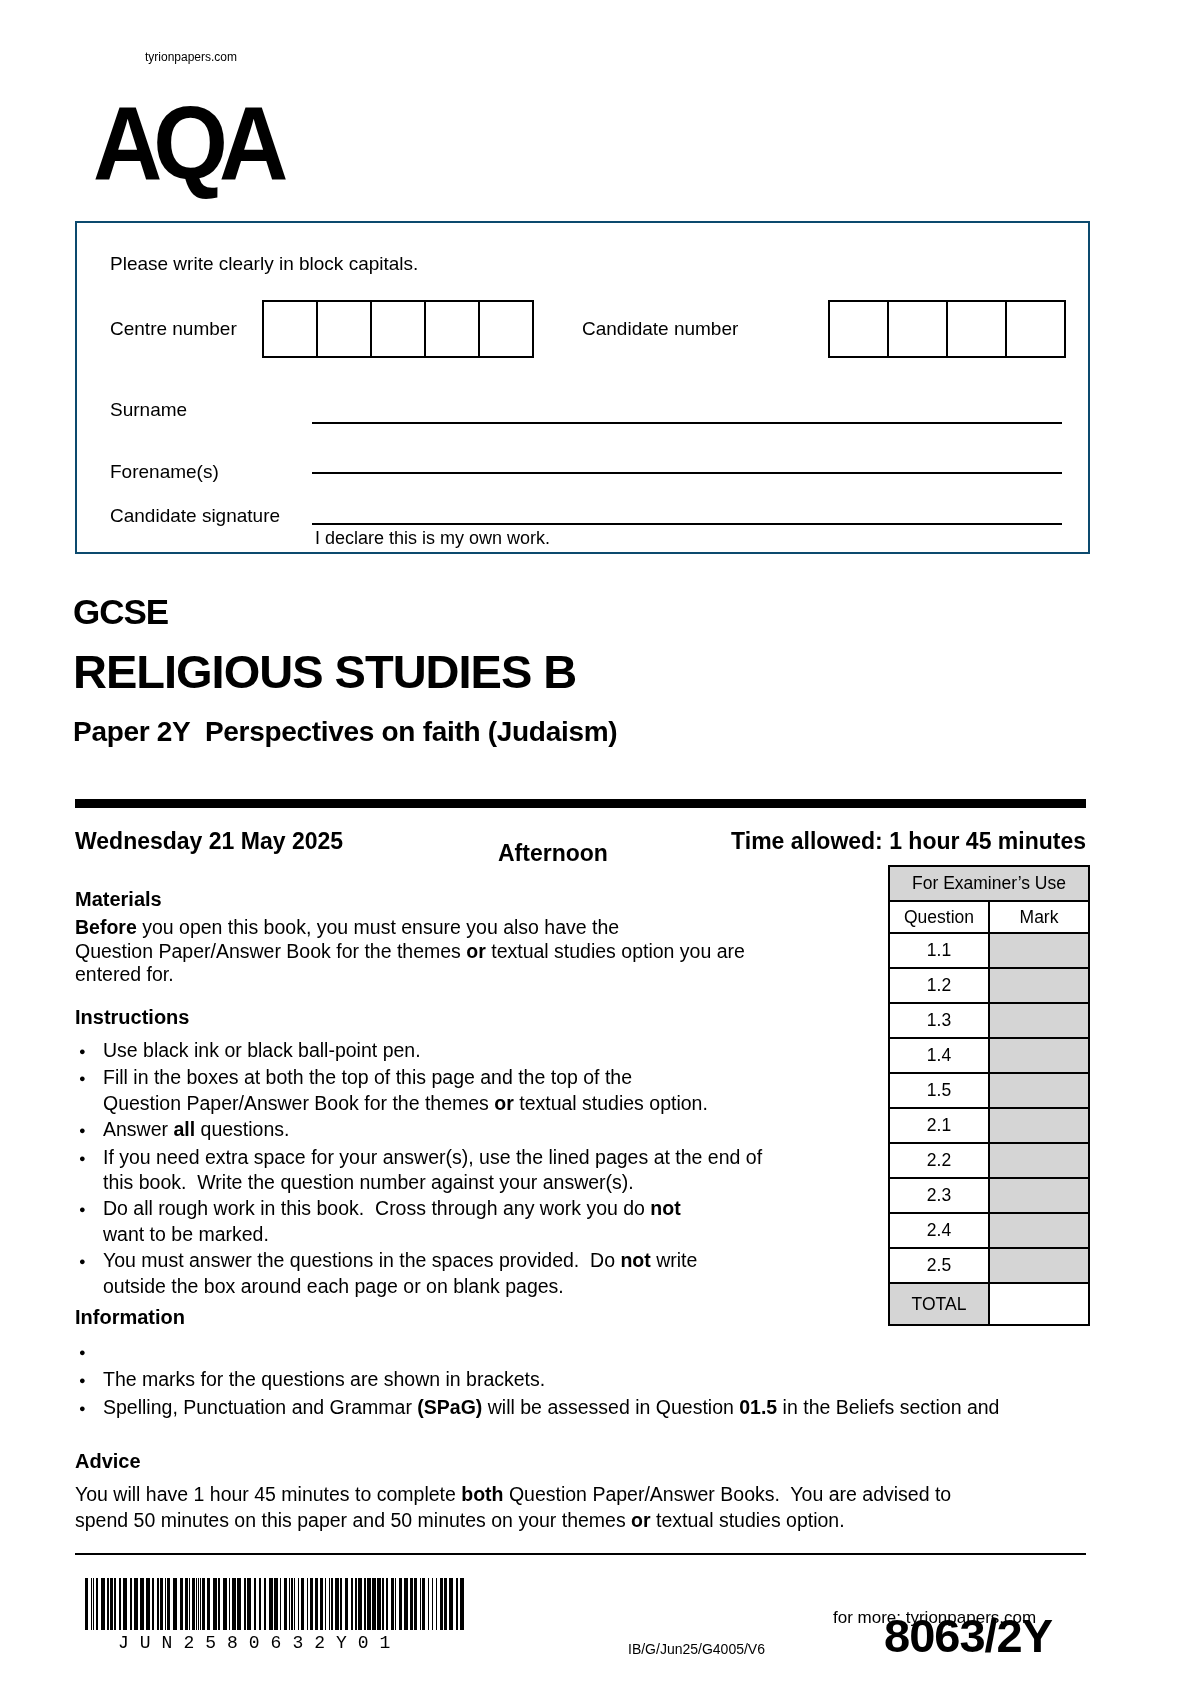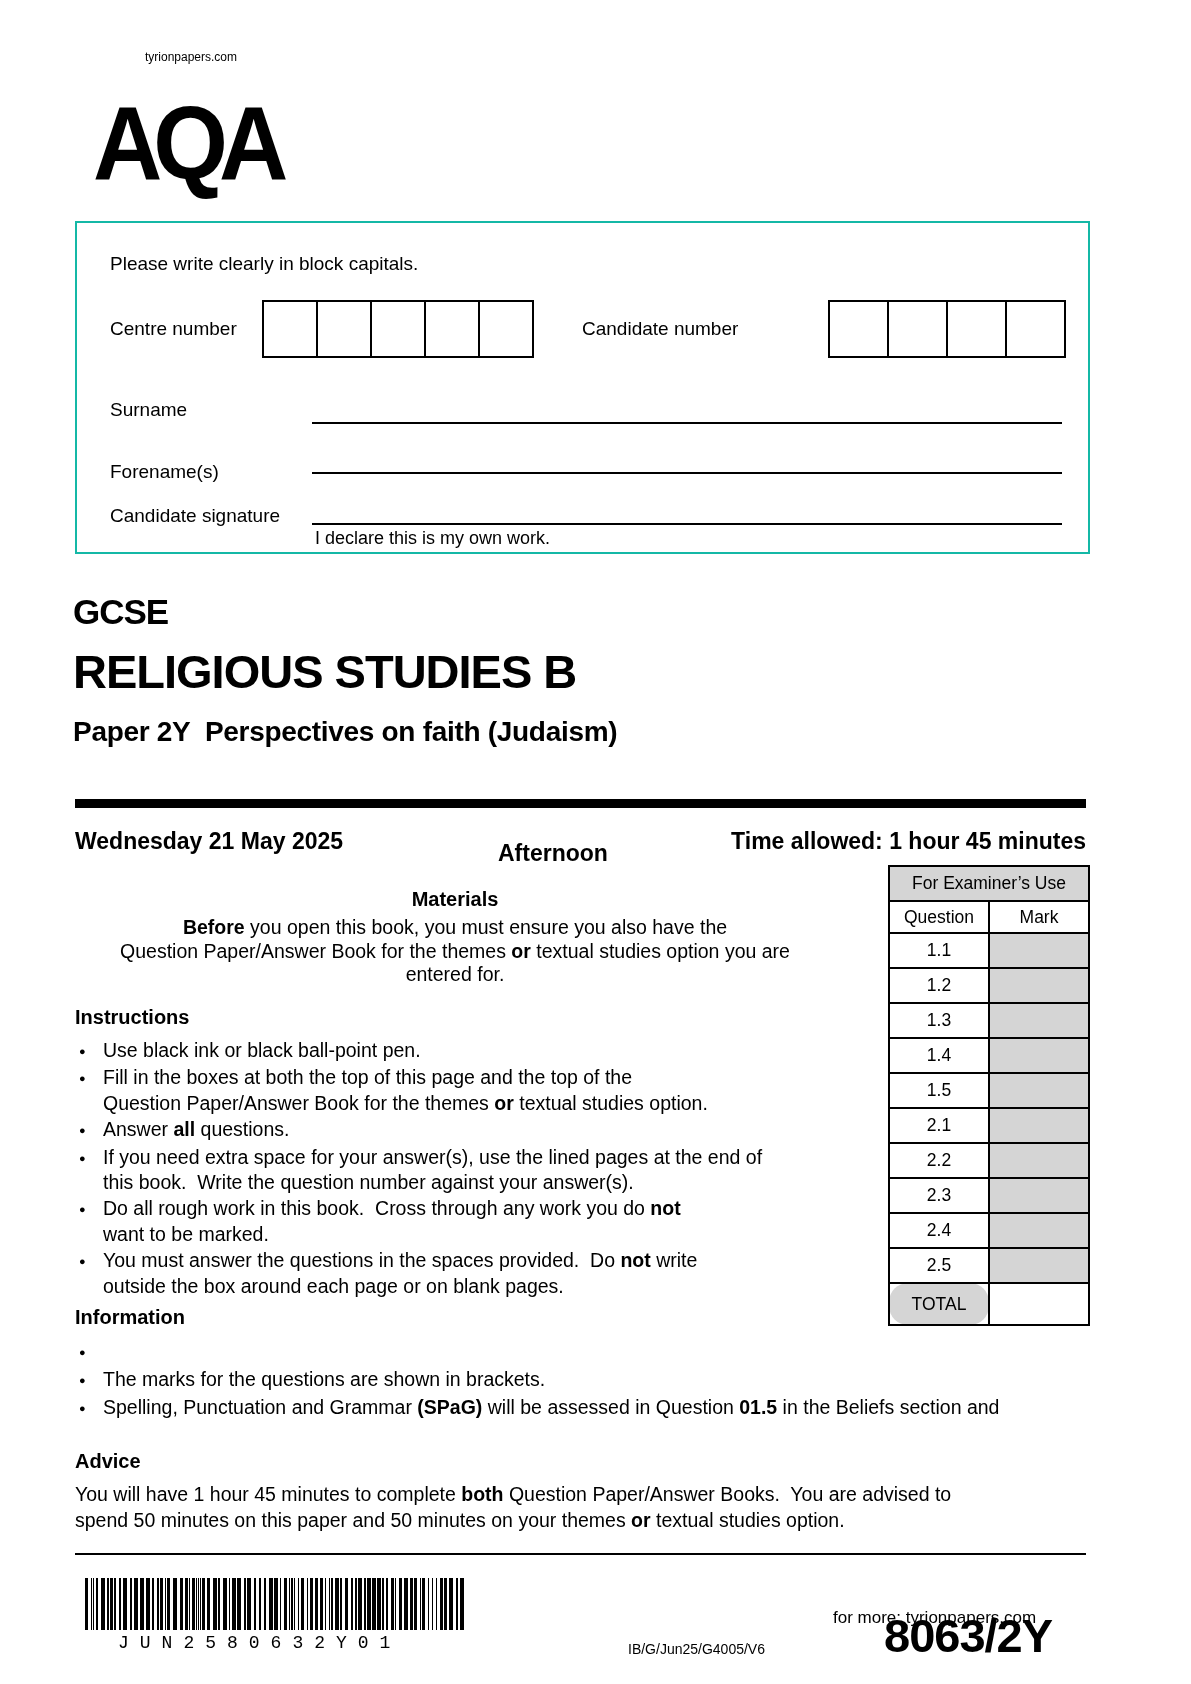--- a/index.html
+++ b/index.html
@@ -8,21 +8,21 @@
   .abs{position:absolute;}
   .b{font-weight:bold;}
   .t-line{white-space:pre;}
 
   
   .site-note{left:145px;top:50px;font-size:12px;}
   .logo{left:93px;top:92px;font-size:96px;font-weight:bold;letter-spacing:-9px;line-height:1;
         transform:scaleY(1.08);transform-origin:top left;}
 
   
-  .cand-box{left:75px;top:221px;width:1011px;height:329px;border:2px solid #14b8a6;}
+  .cand-box{left:75px;top:221px;width:1011px;height:329px;border:2px solid #0c4a6e;}
   .cand-note{left:33px;top:30px;font-size:19px;}
   .cand-label{font-size:19px;}
   .cellrow{display:flex;}
   .cell{width:52px;height:54px;border:2px solid #000;margin-left:-2px;background:#fff;}
   .cell.first{margin-left:0;}
   .cell.wide{width:57px;}
   .wline{border-bottom:2px solid #000;height:19px;}
   .decl{font-size:18px;}
 
   
@@ -38,37 +38,37 @@
   .sess-tod{position:absolute;left:398px;top:12px;white-space:pre;margin-left:25px;}
   .sess-time{position:absolute;right:0;top:0;white-space:pre;}
 
   
   .section h3{margin:0;font-size:20px;font-weight:bold;}
   .body-copy{font-size:19.5px;line-height:23.5px;}
   .section .body-copy{margin-top:5px;}
   ul.bullets{list-style:none;margin:9px 0 0 0;padding:0;font-size:19.5px;line-height:25.4px;}
   ul.bullets li{display:flex;margin:0 0 1px 0;}
   .blt{width:24px;flex:0 0 24px;font-size:11px;padding-top:1px;text-align:left;padding-left:4px;}
-  .sec-materials{left:75px;top:888px;width:760px;text-align:center;}
+  .sec-materials{left:75px;top:888px;width:760px;}
   .sec-instructions{left:75px;top:1006px;width:780px;}
   .sec-information{left:75px;top:1306px;width:1011px;}
   .sec-information ul.bullets{line-height:26px;}
   .sec-advice{left:75px;top:1450px;width:1011px;}
   .sec-advice .body-copy{margin-top:9px;line-height:25.5px;}
 
   
   .exam-table{left:888px;top:865px;border-collapse:collapse;table-layout:fixed;width:200px;
               font-size:17.5px;text-align:center;}
   .exam-table td,.exam-table th{border:2px solid #000;padding:0;font-weight:normal;}
   .exam-table col{width:100px;}
   .grey{background:var(--grey,#d5d5d5);}
   .tbl-title{height:33px;}
   .tbl-colhead{height:32px;}
   .tbl-qrow td{height:33px;}
-  .tbl-total td{height:40px;border-radius:19px;}
+  .tbl-total td{height:40px;}
   .tot-label{font-weight:bold;}
 
   
   .thin-rule{left:75px;top:1553px;width:1011px;height:2px;background:#000;}
   .barcode{left:85px;top:1578px;width:380px;height:52px;font-size:0;overflow:hidden;}
   .barcode-text{left:118px;top:1633px;font-family:"Liberation Mono",monospace;
                 font-size:18px;letter-spacing:11px;white-space:pre;}
   .ib-code{left:628px;top:1641px;font-size:14px;}
   .more-note{left:833px;top:1608px;font-size:17px;}
   .paper-ref{left:884px;top:1608px;font-size:47px;font-weight:bold;letter-spacing:-1px;}

